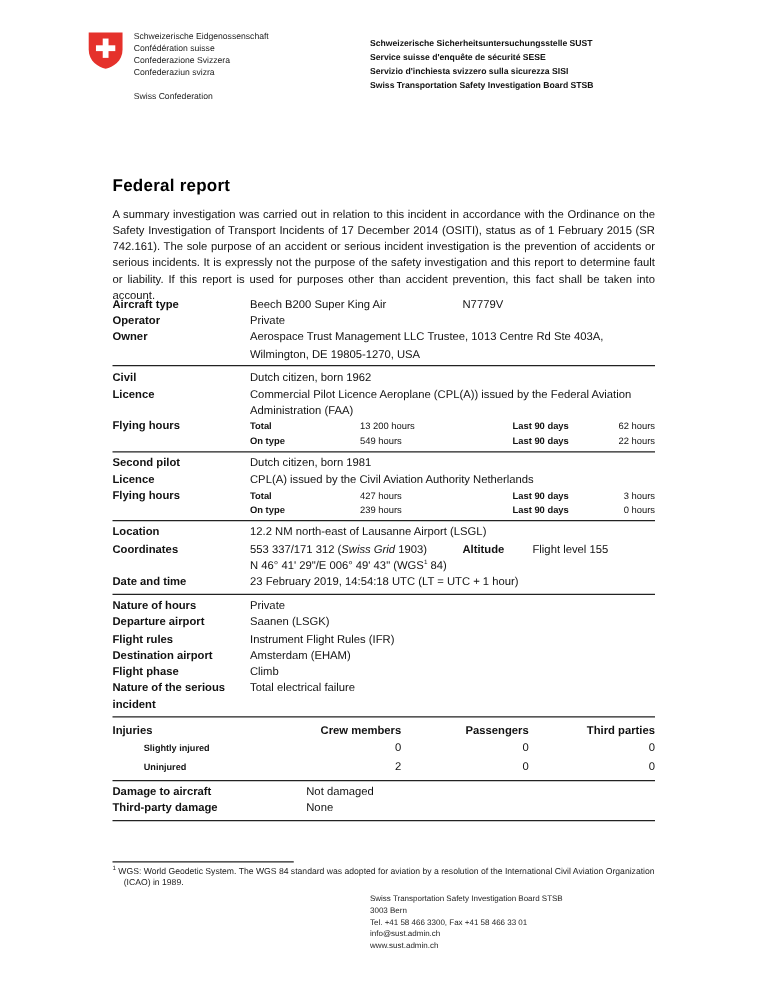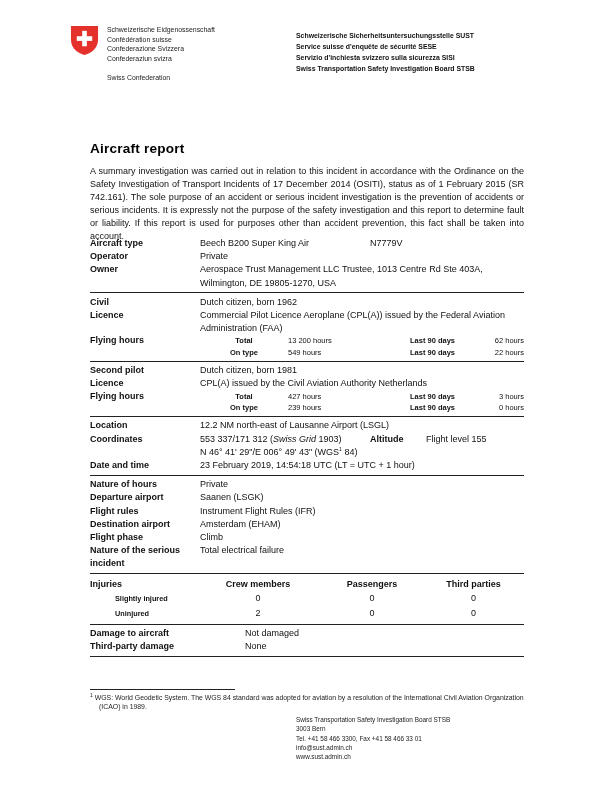--- a/index.html
+++ b/index.html
@@ -23,37 +23,37 @@
   .row{display:grid;grid-template-columns:110px 1fr;}
   .lbl{font-weight:bold;}
   .val{}
   .val-split{display:grid;grid-template-columns:170px 1fr;}
   .rule{border-top:1px solid #222;margin:2.5px 0;}
 
   
   .fh{display:grid;grid-template-columns:110px 88px 66px 1fr 64px 50px;
       font-size:7.5px;line-height:11.4px;align-items:baseline;}
   .fh .lbl{font-size:9px;}
-  .fh-k{font-weight:bold;text-align:center;}
+  .fh-k{font-weight:bold;text-align:left;}
   .fh-v{text-align:left;}
   .fh-k2{font-weight:bold;}
   .fh-v2{text-align:right;}
 
   
   .coord-line1{display:grid;grid-template-columns:170px 56px 1fr;}
   .it{font-style:italic;}
   .b{font-weight:bold;}
   sup{font-size:5px;vertical-align:super;line-height:0;}
 
   
   .inj{display:grid;grid-template-columns:105px 126px 102px 101px;}
   .inj-h{font-weight:bold;line-height:14.5px;}
   .inj-r{line-height:15px;}
   .inj-sub{font-size:7.3px;font-weight:bold;padding-left:25px;}
-  .c{text-align:center;}
+  .c{text-align:right;}
 
   
   .dmg{display:grid;grid-template-columns:155px 1fr;}
 
   
   .fn-rule{left:90px;top:689px;width:145px;border-top:1px solid #222;}
   .footnote{left:90px;top:693px;width:446px;font-size:6.9px;line-height:9.4px;color:#222;
             padding-left:9px;text-indent:-9px;}
   .footer{left:296px;top:715px;font-size:6.4px;line-height:9.3px;color:#222;}
 </style>
@@ -77,21 +77,21 @@
     </div>
   </div>
 
   <div class="abs hdr-right">
     <div>Schweizerische Sicherheitsuntersuchungsstelle SUST</div>
     <div>Service suisse d'enquête de sécurité SESE</div>
     <div>Servizio d'inchiesta svizzero sulla sicurezza SISI</div>
     <div>Swiss Transportation Safety Investigation Board STSB</div>
   </div>
 
-  <div class="abs title">Aircraft report</div>
+  <div class="abs title">Federal report</div>
 
   <div class="abs intro">A summary investigation was carried out in relation to this incident in accordance with the Ordinance on the Safety Investigation of Transport Incidents of 17 December 2014 (OSITI), status as of 1 February 2015 (SR 742.161). The sole purpose of an accident or serious incident investigation is the prevention of accidents or serious incidents. It is expressly not the purpose of the safety investigation and this report to determine fault or liability. If this report is used for purposes other than accident prevention, this fact shall be taken into account.</div>
 
   <div class="abs content">
 
     <div class="row">
       <div class="lbl">Aircraft type</div>
       <div class="val val-split">
         <span>Beech B200 Super King Air</span>
         <span>N7779V</span>

